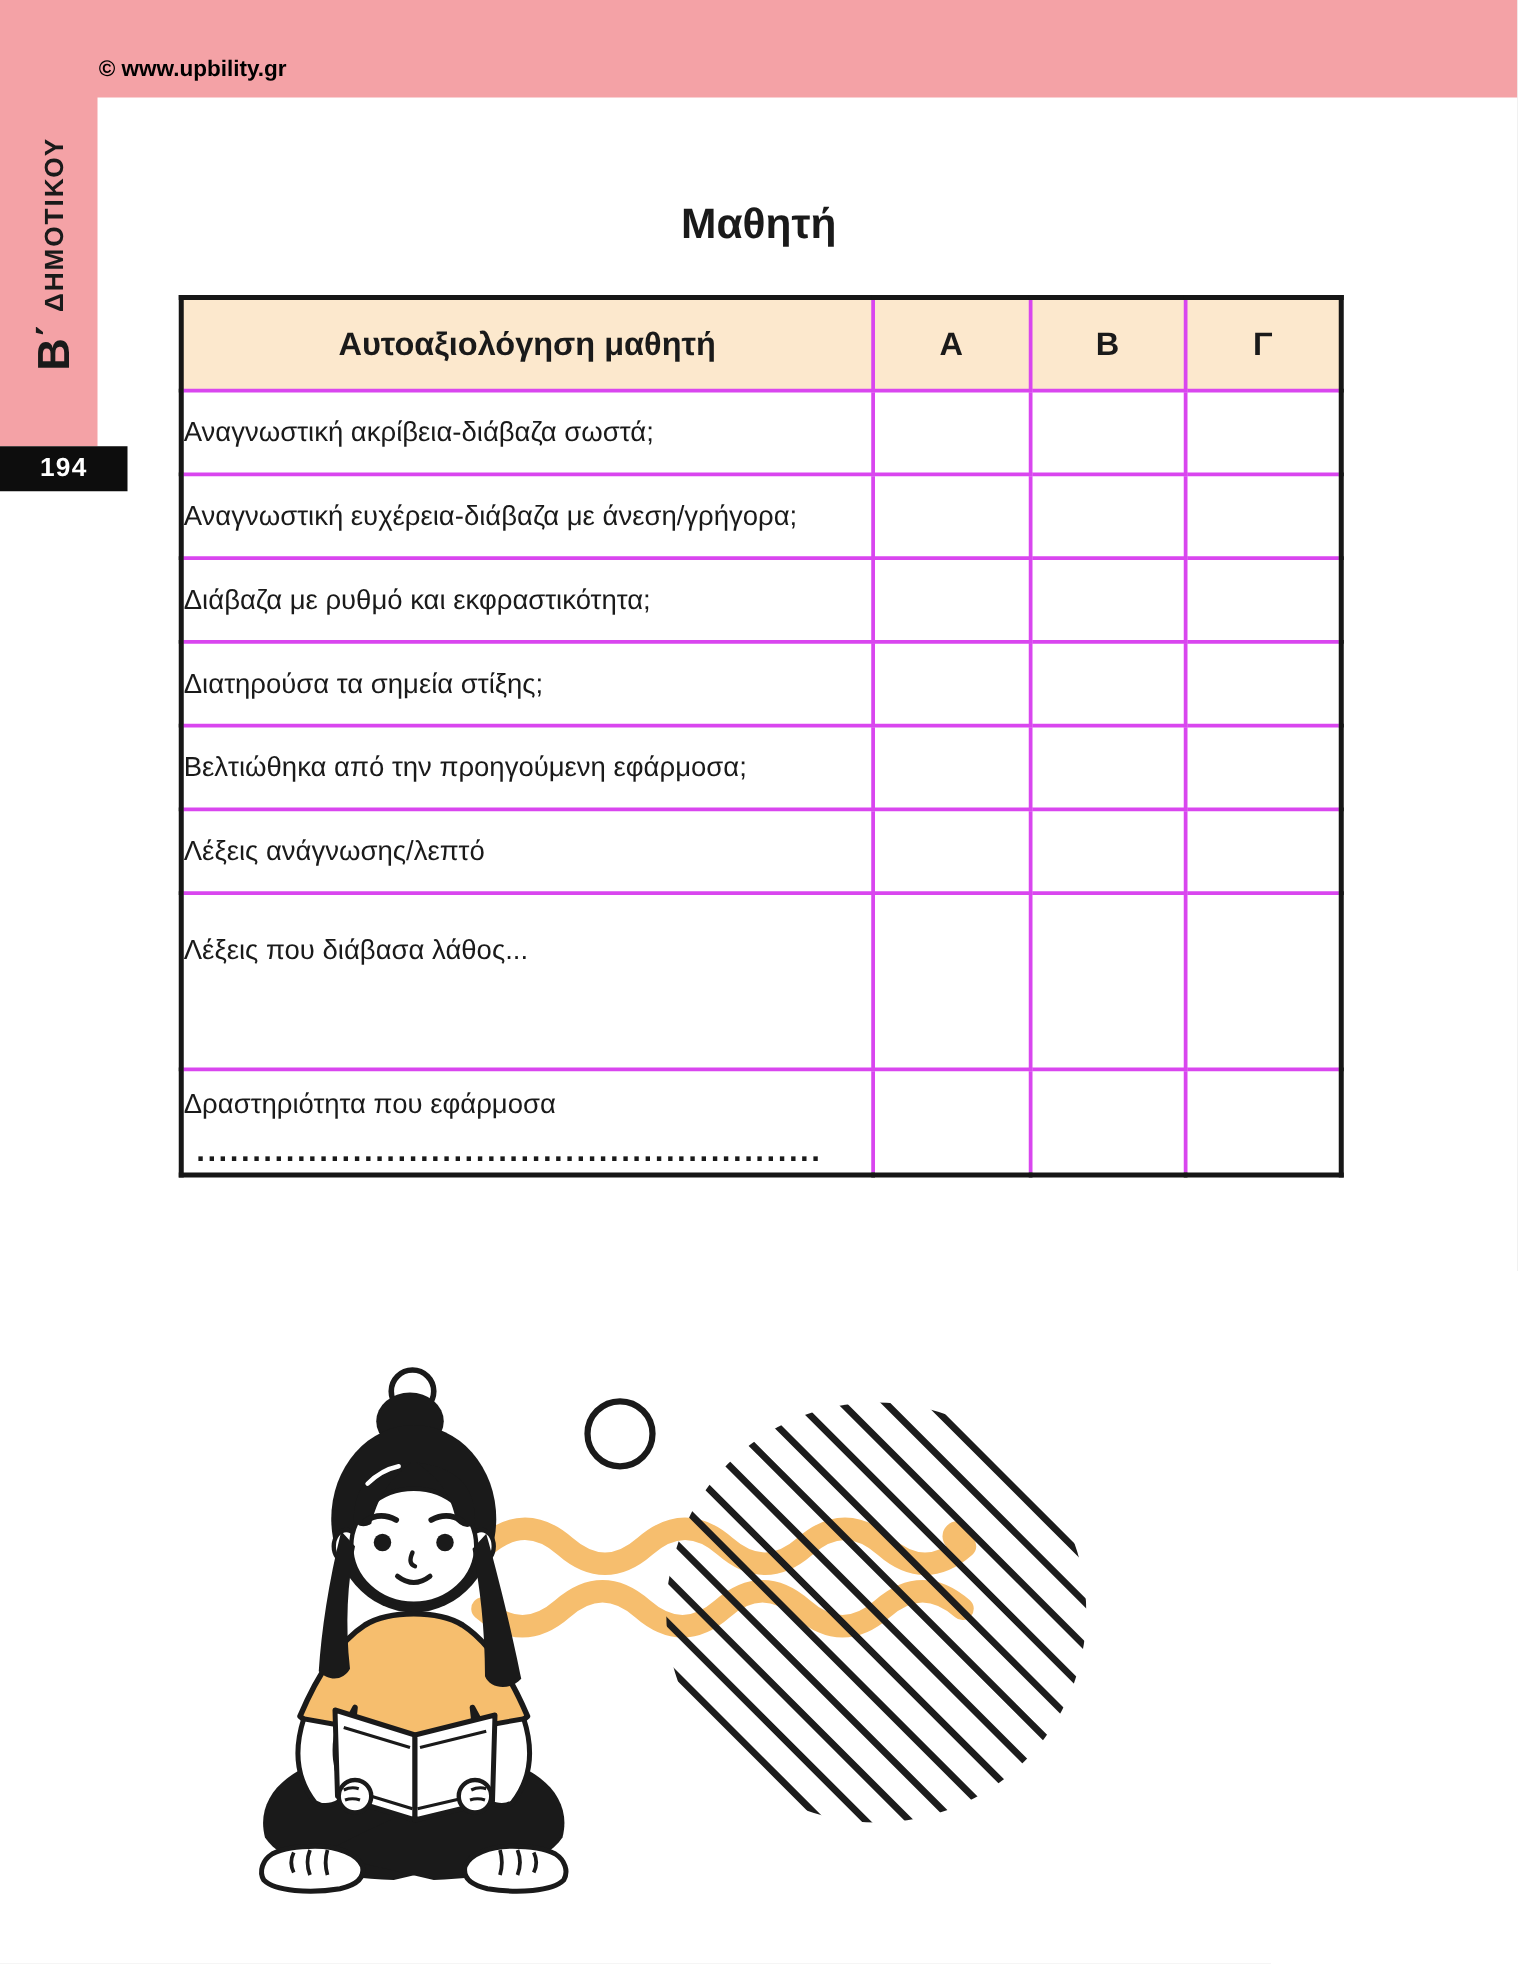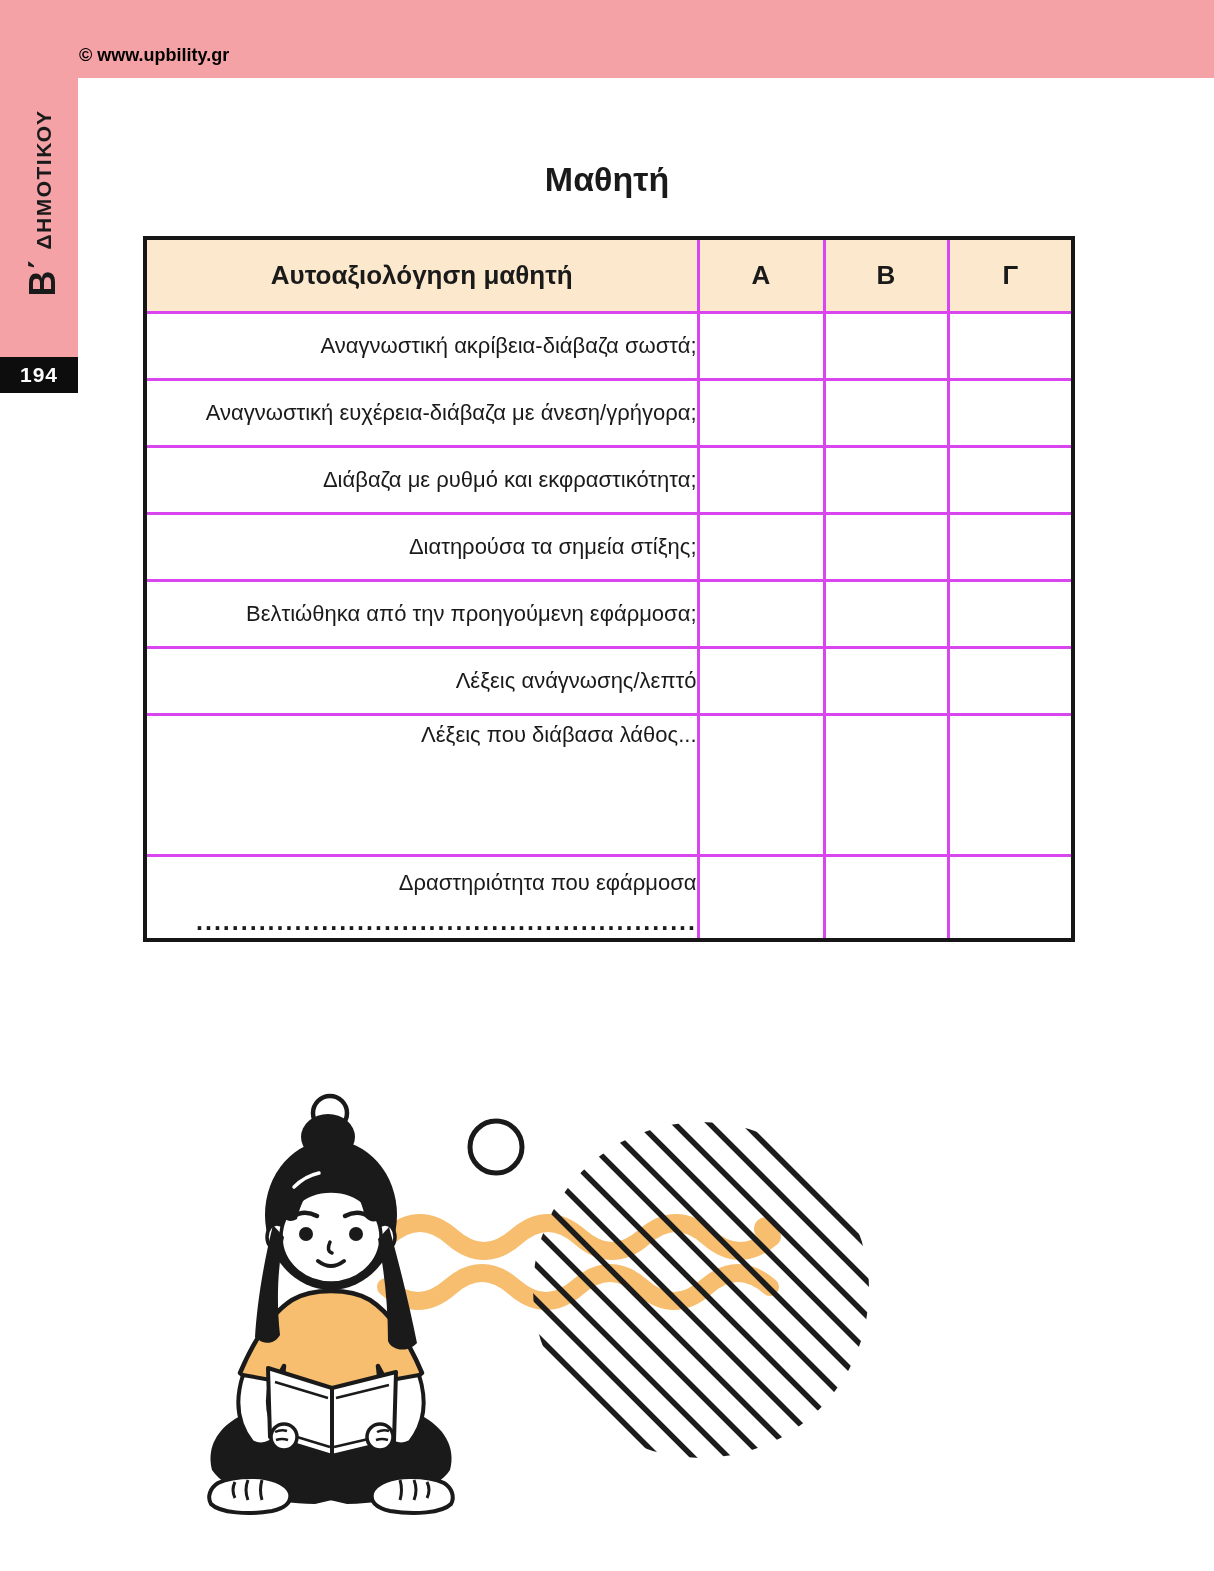--- a/index.html
+++ b/index.html
@@ -9,21 +9,21 @@
     background:#ffffff;
     overflow:hidden;
     font-family:"Liberation Sans","DejaVu Sans",sans-serif;
     color:#1a1a1a;
     margin:0 auto;
   }
   
   .pink-band{position:absolute;left:0;top:0;width:1214px;height:78px;background:#f4a2a6;}
   .pink-side{position:absolute;left:0;top:0;width:78px;height:357px;background:#f4a2a6;}
   .page-badge{
-    position:absolute;left:0;top:357px;width:78px;height:36px;
+    position:absolute;left:0;top:357px;width:102px;height:36px;
     background:#0d0d0d;color:#ffffff;
     display:flex;align-items:center;justify-content:center;
     font-weight:bold;font-size:21px;letter-spacing:1px;
   }
   .copyright{
     position:absolute;left:79px;top:45px;
     font-weight:bold;font-size:18px;color:#000000;
   }
   .grade-vertical{
     position:absolute;left:-62px;top:180px;width:210px;height:46px;
@@ -46,23 +46,23 @@
   table.assess th,table.assess td{border:3px solid #d946ef;padding:0;}
   table.assess th{
     background:#fce8cd;font-weight:bold;font-size:26px;text-align:center;
   }
   tr.head{height:74px;}
   tr.rw{height:67px;}
   tr.rw-tall{height:141px;}
   tr.rw-dots{height:85px;}
   td.lbl{
     font-size:22px;font-weight:500;padding-left:11px;padding-right:6px;
-    vertical-align:middle;line-height:1.15;text-align:right;
-  }
-  tr.rw-tall td.lbl{vertical-align:top;padding-top:6px;}
+    vertical-align:middle;line-height:1.15;
+  }
+  tr.rw-tall td.lbl{vertical-align:top;padding-top:31px;}
   tr.rw-dots td.lbl{vertical-align:top;padding-top:13px;position:relative;}
   .dots-line{
     position:absolute;left:10px;bottom:2px;width:540px;
     overflow:hidden;white-space:nowrap;
     font-weight:bold;font-size:25px;letter-spacing:2px;
   }
   .illus{position:absolute;left:180px;top:1085px;}
 </style>
 </head>
 <body>

